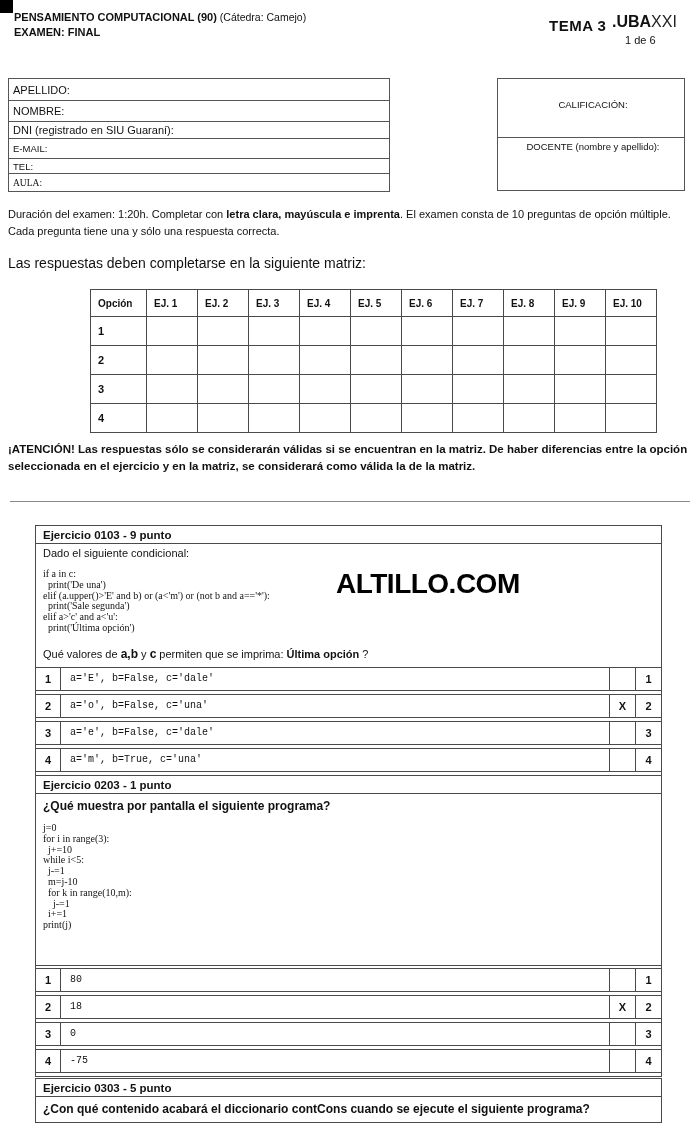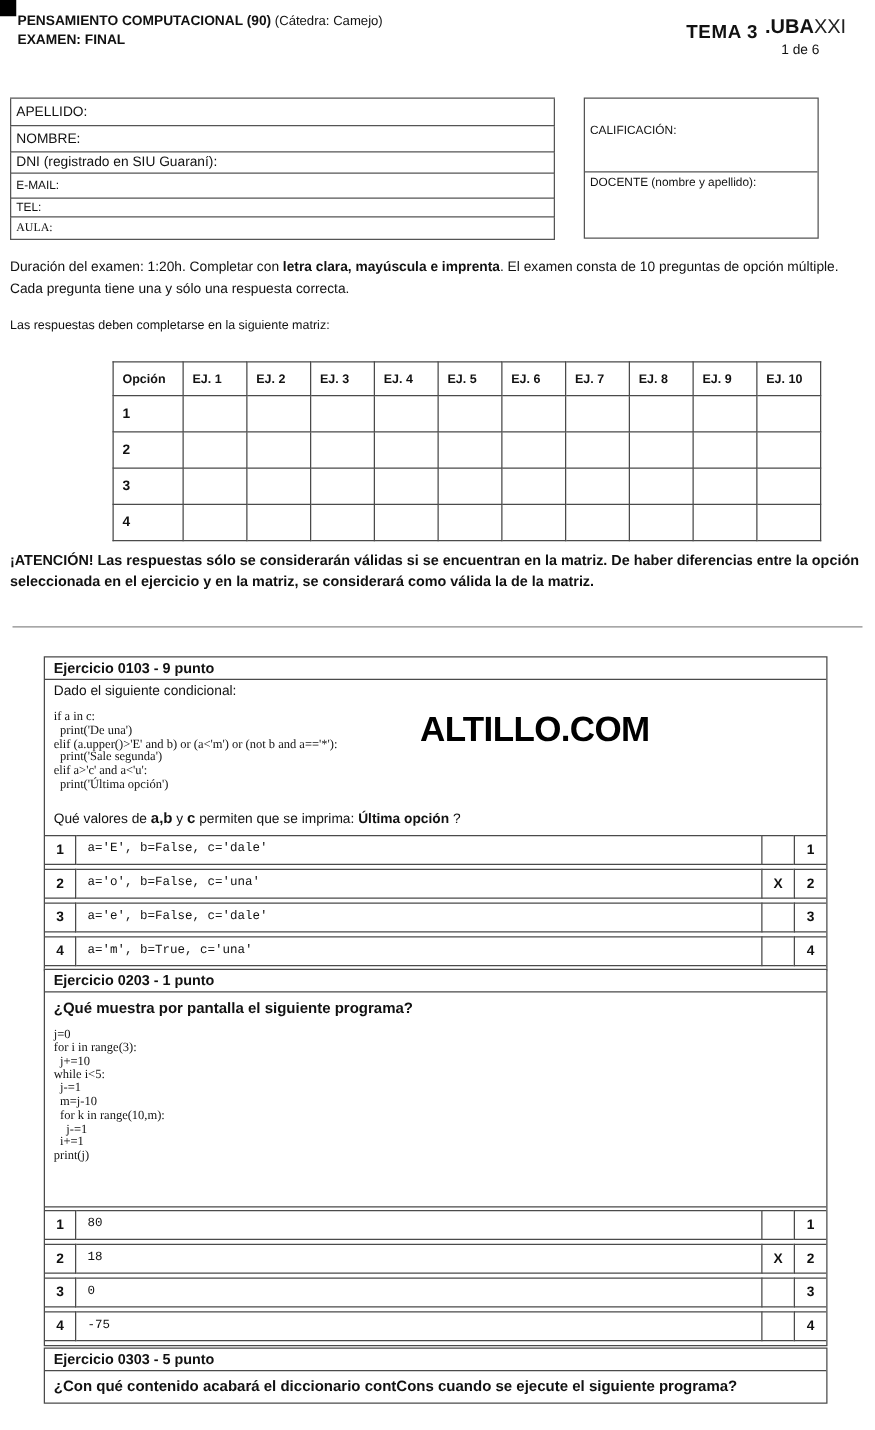--- a/index.html
+++ b/index.html
@@ -15,38 +15,38 @@
   #hdr-course-bold{font-weight:bold;}
   #hdr-course-normal{font-weight:normal;font-size:10.5px;}
   #hdr-exam{font-weight:bold;margin-top:1px;}
   #hdr-tema{left:549px;top:17px;font-size:15px;font-weight:bold;letter-spacing:0.5px;}
   #hdr-logo{left:612px;top:13px;font-size:16px;}
   #hdr-logo .lg1{font-weight:bold;}
   #hdr-logo .lg2{font-weight:normal;color:#222;}
   #hdr-page{left:625px;top:34px;font-size:11px;}
 
   
-  #form-left{left:8px;top:78px;width:436px;border-top:1px solid #555;}
+  #form-left{left:8px;top:78px;width:382px;border-top:1px solid #555;}
   .f-row{border:1px solid #555;border-top:none;box-sizing:border-box;
          padding-left:4px;display:flex;align-items:center;}
   .f-row:nth-child(1){height:22px;font-size:11px;}
   .f-row:nth-child(2){height:21px;font-size:11px;}
   .f-row:nth-child(3){height:17px;font-size:11px;}
   .f-row:nth-child(4){height:20px;font-size:9.5px;}
   .f-row:nth-child(5){height:15px;font-size:9.5px;}
   .f-row:nth-child(6){height:18px;font-size:9.5px;font-family:Liberation Serif, serif;}
-  #form-right{left:467px;top:78px;width:188px;height:113px;border:1px solid #555;
-              box-sizing:border-box;}
+  #form-right{left:497px;top:78px;width:188px;height:113px;border:1px solid #555;
+              box-sizing:border-box;text-align:center;}
   #cell-calif{height:59px;border-bottom:1px solid #555;box-sizing:border-box;
               font-size:9.5px;padding:20px 0 0 4px;}
   #cell-doc{font-size:9.5px;padding:3px 0 0 4px;}
 
   
   #para-dur{left:8px;top:206px;width:688px;font-size:11px;line-height:17px;}
-  #para-matriz{left:8px;top:255px;font-size:10px;}
+  #para-matriz{left:8px;top:255px;font-size:14px;}
   #para-aten{left:8px;top:441px;width:688px;font-size:11.5px;font-weight:bold;line-height:17px;}
   #divider{left:10px;top:501px;width:680px;border-top:1px solid #8a8a8a;height:0;}
 
   
   #matrix{left:90px;top:289px;border-collapse:collapse;table-layout:fixed;}
   #matrix th,#matrix td{border:1px solid #4a4a4a;padding:0 0 0 7px;text-align:left;}
   #matrix th{width:43px;height:26px;font-size:10px;font-weight:bold;}
   #matrix th.c0{width:48px;}
   #matrix td{height:28px;font-size:11px;font-weight:bold;}
 

